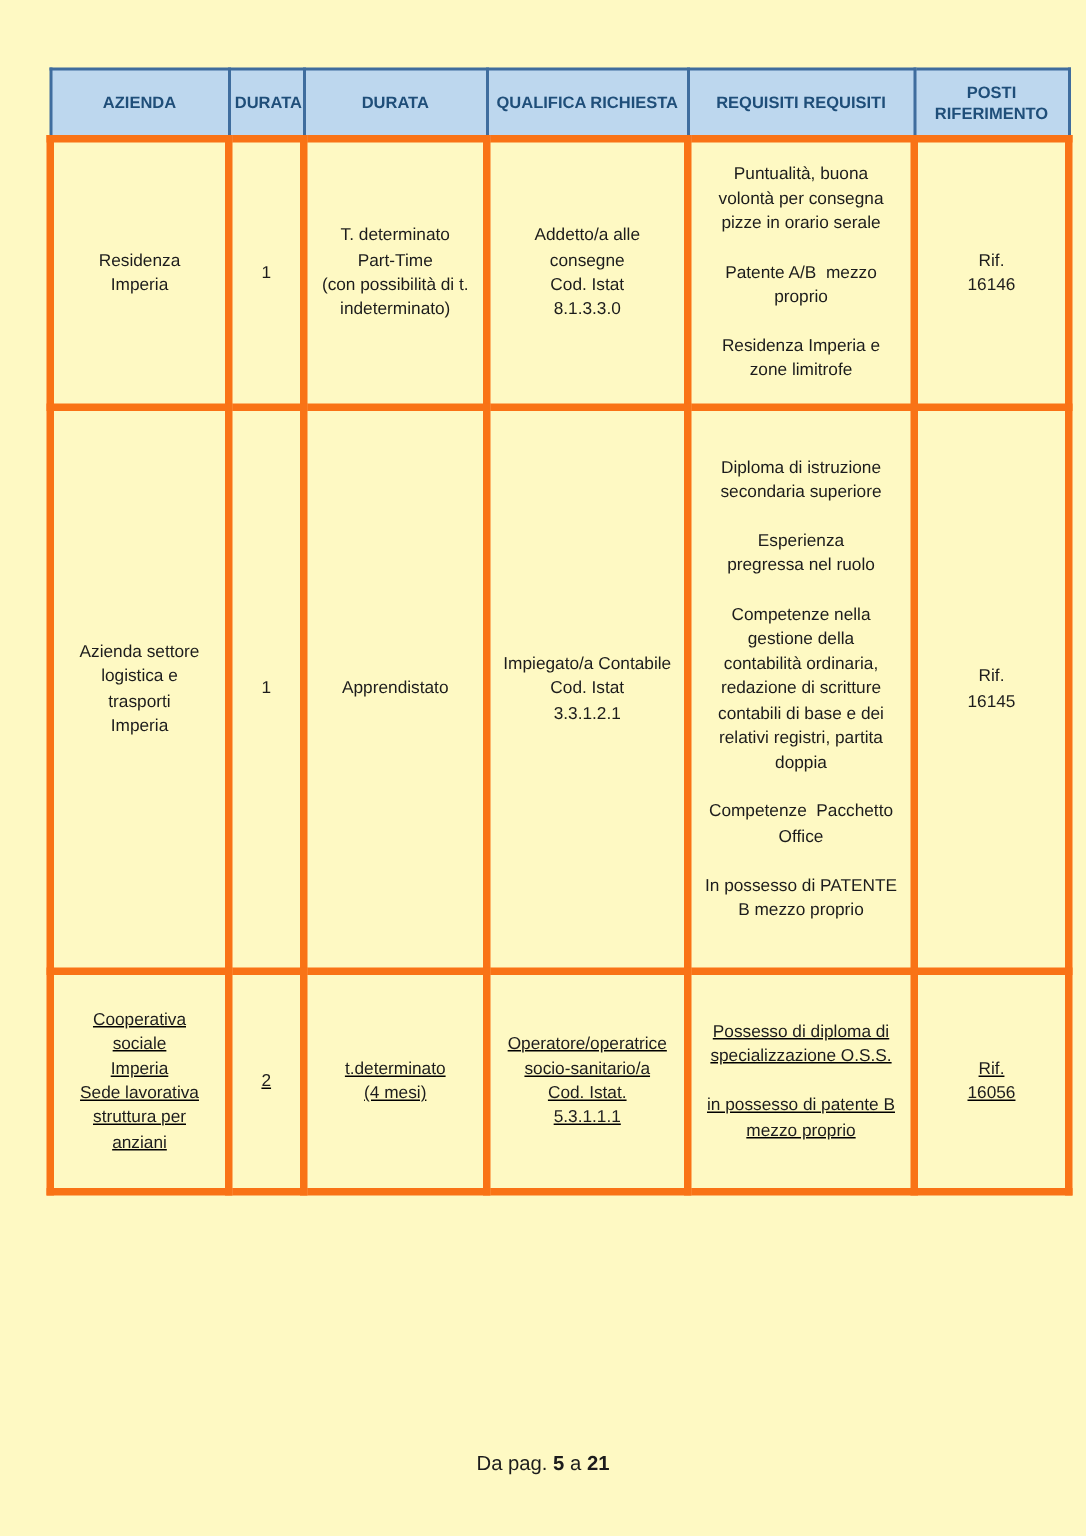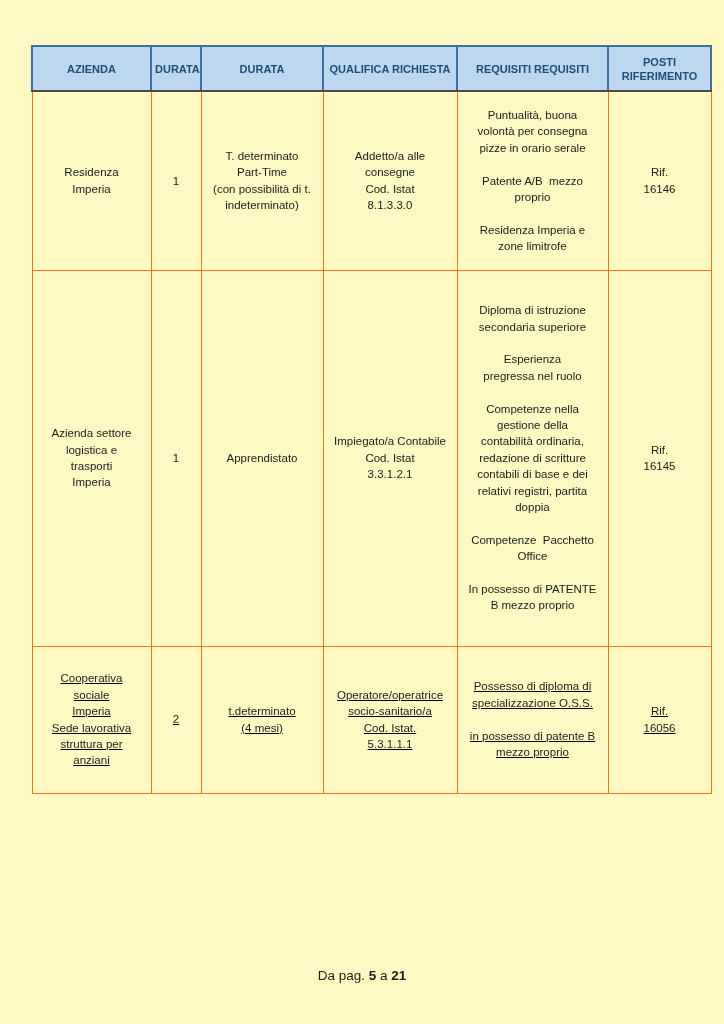--- a/index.html
+++ b/index.html
@@ -30,21 +30,21 @@
     font-weight: bold;
     line-height: 14px;
     border: 2px solid #3F6D9E;
     border-bottom: 2px solid #4a4a4a;
     height: 39px;
     text-align: center;
     vertical-align: middle;
     padding: 2px 3px;
   }
   table.jobs td {
-    border: 1px solid #f97316;
+    border: 5px solid #f97316;
     color: #1c1c1c;
     font-size: 11.5px;
     line-height: 16.4px;
     text-align: center;
     vertical-align: middle;
     white-space: pre-wrap;
     padding: 3px 5px;
     overflow: hidden;
   }
   tr.body-row-0 { height: 179px; }

